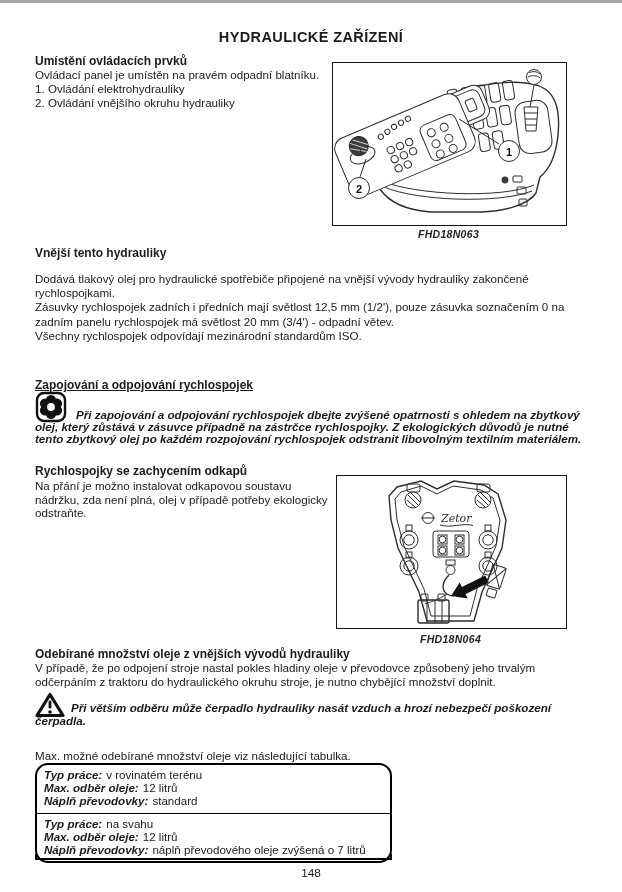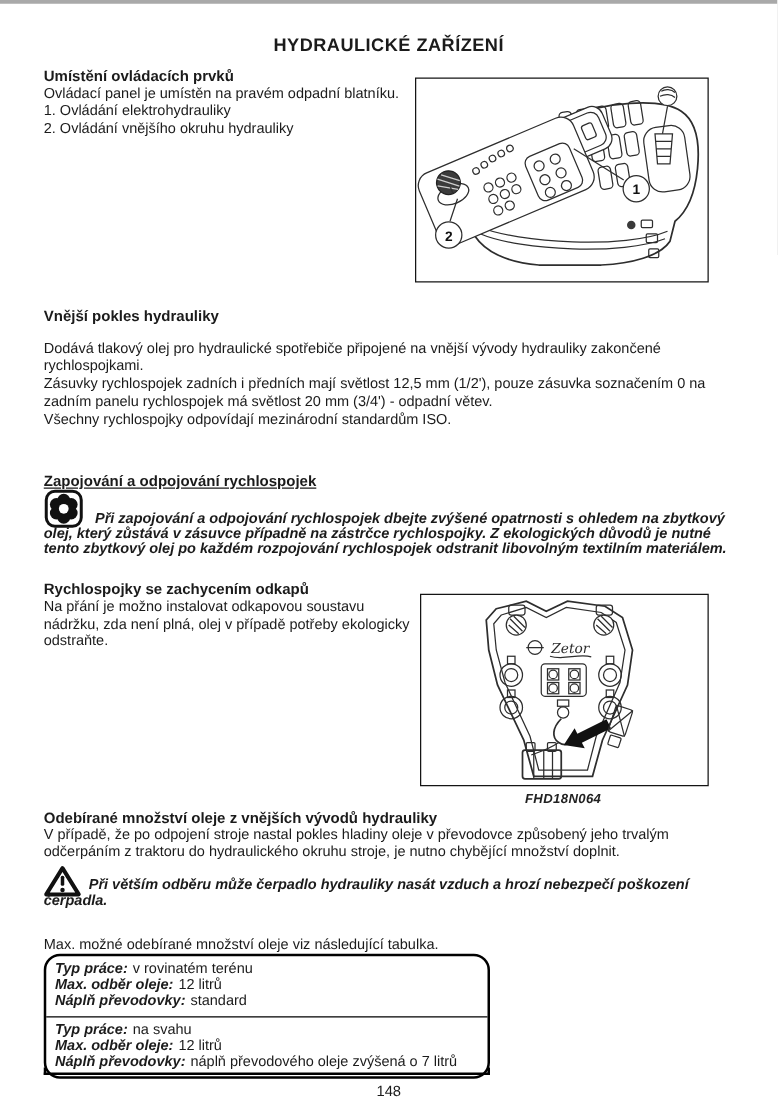--- a/index.html
+++ b/index.html
@@ -126,28 +126,29 @@
       <rect class="sk" x="186" y="136" width="8" height="7" rx="1"></rect>
 
       <line class="sk" x1="126" y1="56" x2="166" y2="81"></line>
       <circle class="skf" cx="176" cy="88" r="10.5" stroke-width="1.6"></circle>
       <text x="176" y="92.5" font-size="11" font-weight="bold" text-anchor="middle" fill="#111">1</text>
       <line class="sk" x1="33" y1="96" x2="27" y2="114"></line>
       <circle class="skf" cx="26" cy="125" r="10.5" stroke-width="1.6"></circle>
       <text x="26" y="129.5" font-size="11" font-weight="bold" text-anchor="middle" fill="#111">2</text>
     </svg>
   </div>
-
-  <div class="abs h" style="left:35px;top:246px;">Vnější pokles hydrauliky</div>
+  <div class="figcap" style="left:332px;top:228px;width:233px;">FHD18N063</div>
+
+  <div class="abs h" style="left:35px;top:246px;">Vnější tento hydrauliky</div>
   <div class="abs" style="left:35px;top:272px;">
     <div class="ln">Dodává tlakový olej pro hydraulické spotřebiče připojené na vnější vývody hydrauliky zakončené</div>
     <div class="ln">rychlospojkami.</div>
     <div class="ln">Zásuvky rychlospojek zadních i předních mají světlost 12,5 mm (1/2'), pouze zásuvka soznačením 0 na</div>
     <div class="ln">zadním panelu rychlospojek má světlost 20 mm (3/4') - odpadní větev.</div>
-    <div class="ln">Všechny rychlospojky odpovídají mezinárodní standardům ISO.</div>
+    <div class="ln">Všechny rychlospojek odpovídají mezinárodní standardům ISO.</div>
   </div>
 
   <div class="abs h u" style="left:35px;top:378px;">Zapojování a odpojování rychlospojek</div>
   <div class="icon-box" style="left:35px;top:391px;">
     <svg width="32" height="32" viewBox="0 0 32 32">
       <rect x="2" y="2" width="28" height="28" rx="7" fill="none" stroke="#111" stroke-width="2.4"></rect>
       <circle cx="16" cy="9.2" r="5.2" fill="#111"></circle>
       <circle cx="21.9" cy="12.6" r="5.2" fill="#111"></circle>
       <circle cx="21.9" cy="19.4" r="5.2" fill="#111"></circle>
       <circle cx="16" cy="22.8" r="5.2" fill="#111"></circle>

